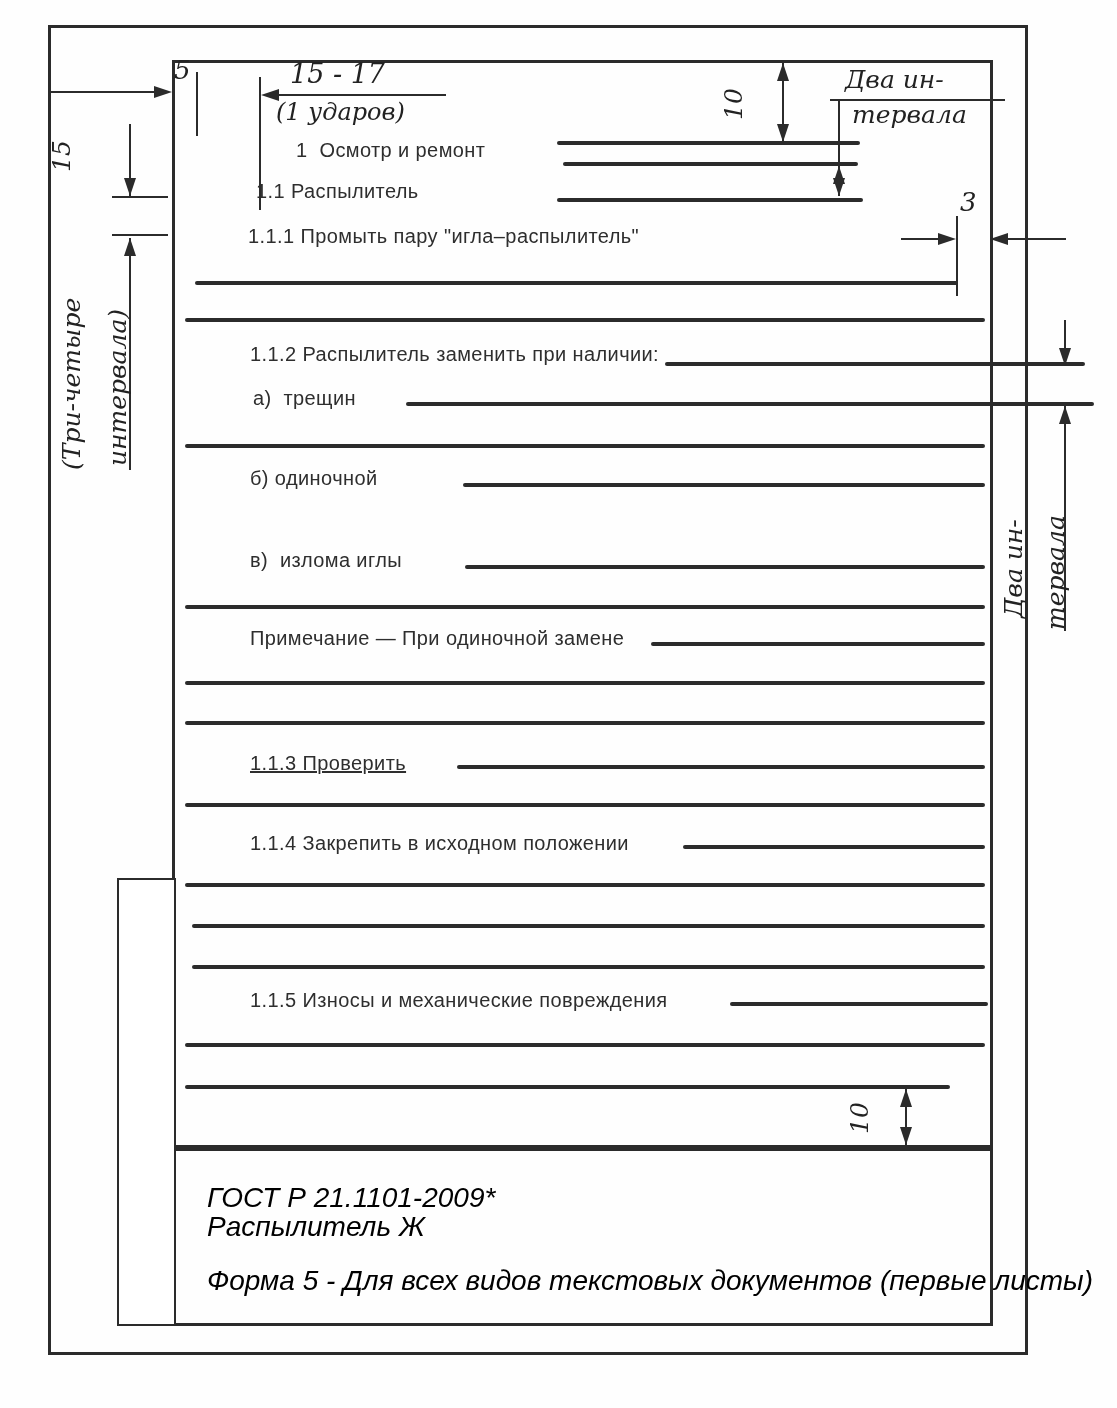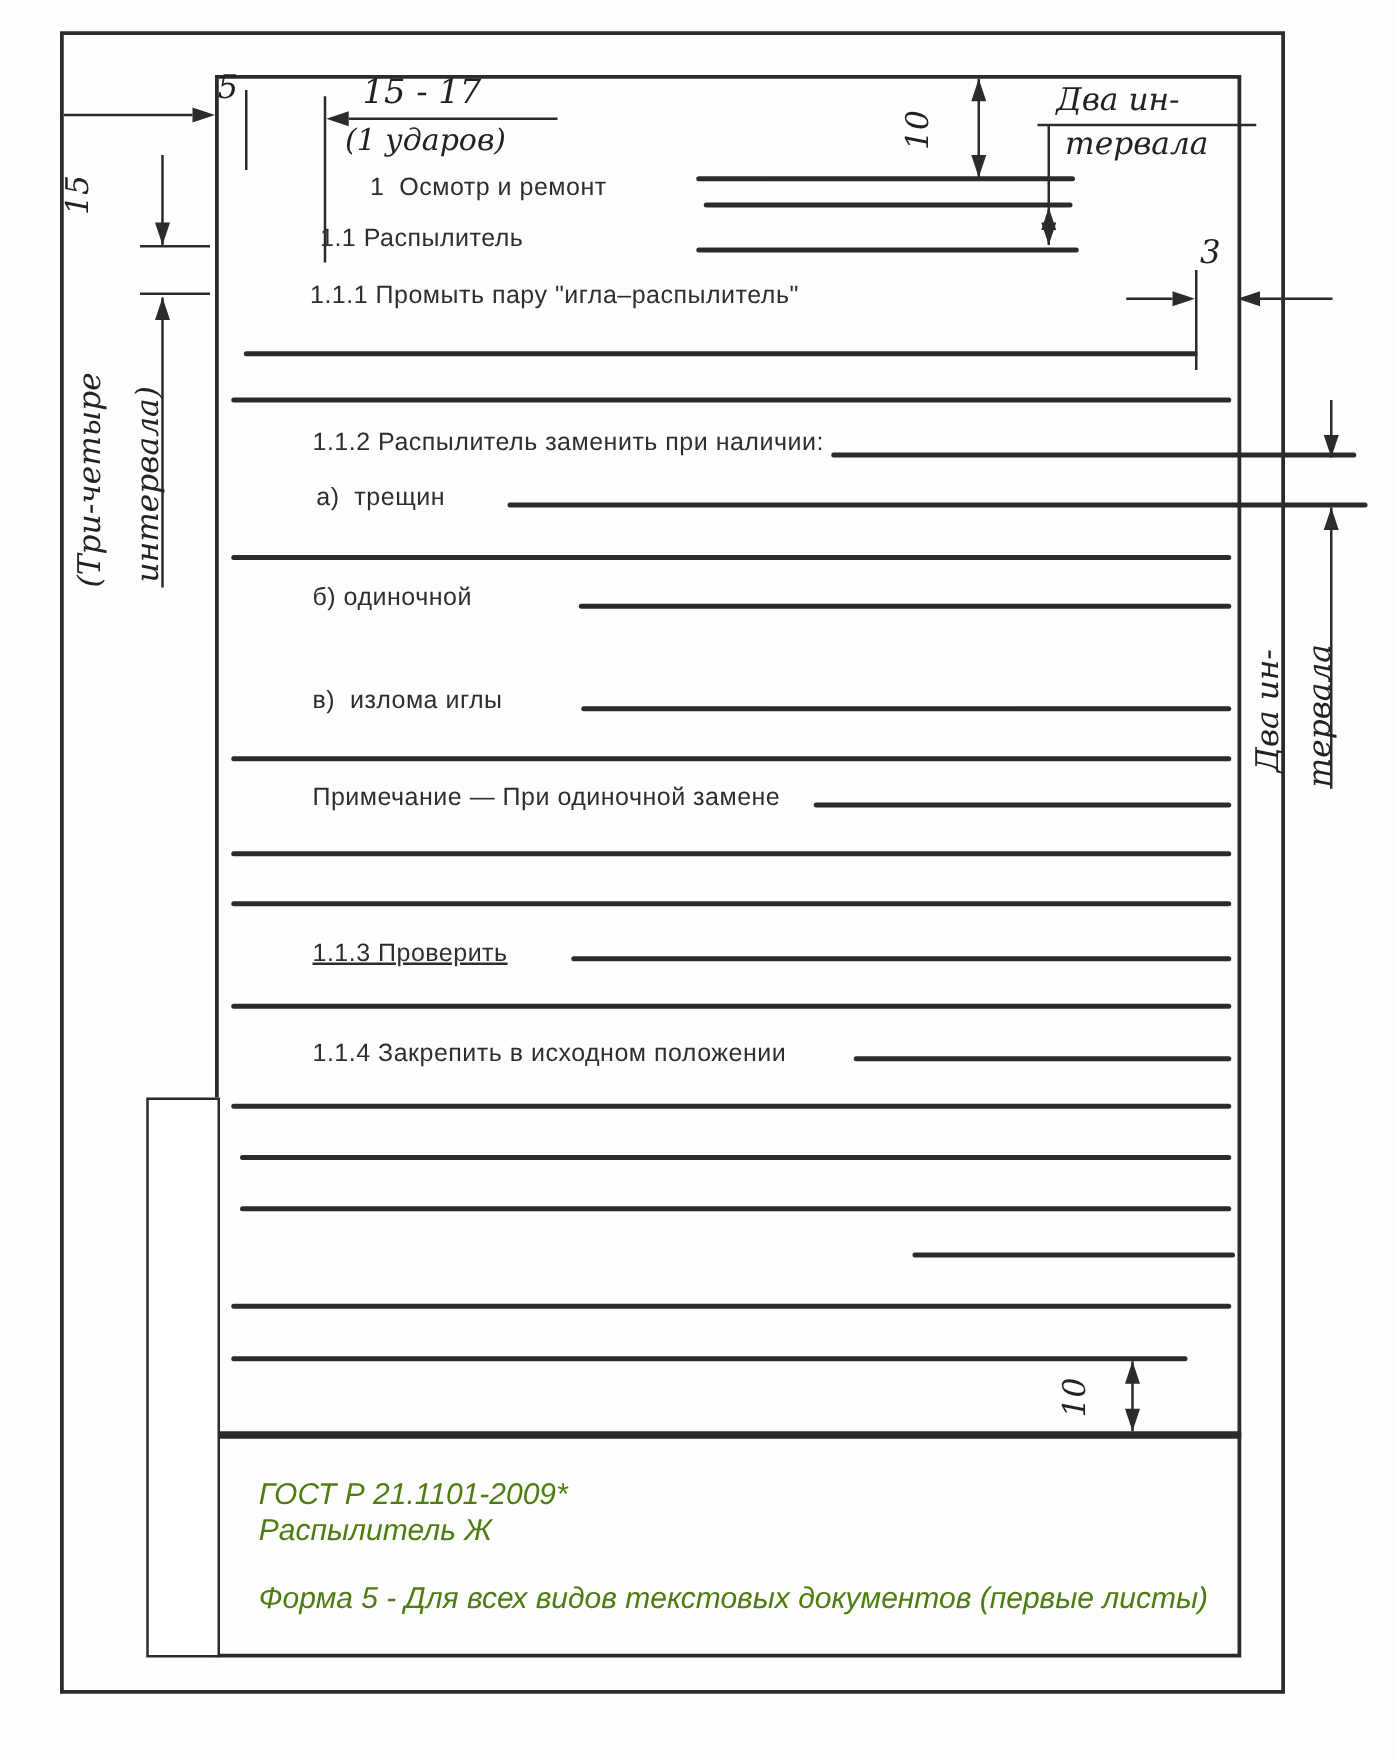--- a/index.html
+++ b/index.html
@@ -13,22 +13,22 @@
   .ah { position:absolute; width:0; height:0; }
   .ah.r { border-top:6px solid transparent; border-bottom:6px solid transparent; border-left:18px solid var(--ink); }
   .ah.l { border-top:6px solid transparent; border-bottom:6px solid transparent; border-right:18px solid var(--ink); }
   .ah.u { border-left:6px solid transparent; border-right:6px solid transparent; border-bottom:18px solid var(--ink); }
   .ah.d { border-left:6px solid transparent; border-right:6px solid transparent; border-top:18px solid var(--ink); }
   .bt { position:absolute; font-family:"Liberation Sans", sans-serif; font-size:20px; line-height:1.2;
         color:var(--text); white-space:pre; letter-spacing:0.4px; }
   .hand { position:absolute; font-family:"DejaVu Serif", serif; font-style:italic; font-size:25px;
           color:#222; white-space:pre; line-height:28px; }
   .rot { transform:rotate(-90deg); transform-origin:left bottom; }
-  .cap { position:absolute; font-family:"Liberation Sans", sans-serif; font-style:italic; font-size:24px;
-         line-height:1.32; color:#4d7c0f; white-space:pre; }
+  .cap { position:absolute; font-family:"Liberation Sans", sans-serif; font-style:italic; font-size:28px;
+         line-height:1.32; color:#000000; white-space:pre; }
 </style>
 </head>
 <body>
 
 <div class="canvas">
 
   <div class="frame" style="left:48px; top:25px; width:974px; height:1324px;"></div>
   <div class="frame" style="left:172px; top:60px; width:815px; height:1085px;"></div>
   <div class="frame" style="left:172px; top:1145px; width:815px; height:175px;"></div>
   <div class="strip" style="left:117px; top:878px; width:55px; height:444px;"></div>
@@ -60,20 +60,21 @@
   <div class="bt" style="left:260px; top:138px;margin-left:36px;">1  Осмотр и ремонт</div>
   <div class="bt" style="left:256px; top:179px;">1.1 Распылитель</div>
   <div class="bt" style="left:248px; top:224px;">1.1.1 Промыть пару "игла–распылитель"</div>
   <div class="bt" style="left:250px; top:342px;">1.1.2 Распылитель заменить при наличии:</div>
   <div class="bt" style="left:253px; top:386px;">а)  трещин</div>
   <div class="bt" style="left:250px; top:466px;">б) одиночной</div>
   <div class="bt" style="left:250px; top:548px;">в)  излома иглы</div>
   <div class="bt" style="left:250px; top:626px;">Примечание — При одиночной замене</div>
   <div class="bt" style="left:250px; top:751px;text-decoration:underline;">1.1.3 Проверить</div>
   <div class="bt" style="left:250px; top:831px;">1.1.4 Закрепить в исходном положении</div>
+  <div class="bt" style="left:250px; top:988px;">1.1.5 Износы и механические повреждения</div>
 
   <div class="cap" style="left:207px; top:1180px;">ГОСТ Р 21.1101-2009*</div>
   <div class="cap" style="left:207px; top:1209px;">Распылитель Ж</div>
   <div class="cap" style="left:207px; top:1238px;margin-top:25px;">Форма 5 - Для всех видов текстовых документов (первые листы)</div>
 
   <div class="hl" style="left:51px; top:91px; width:103px;"></div>
   <div class="ah r" style="left:154px; top:86px;"></div>
   <div class="vl" style="left:196px; top:72px; height:64px;"></div>
   <div class="hand" style="left:174px; top:56px; font-size:26px;">5</div>
 

